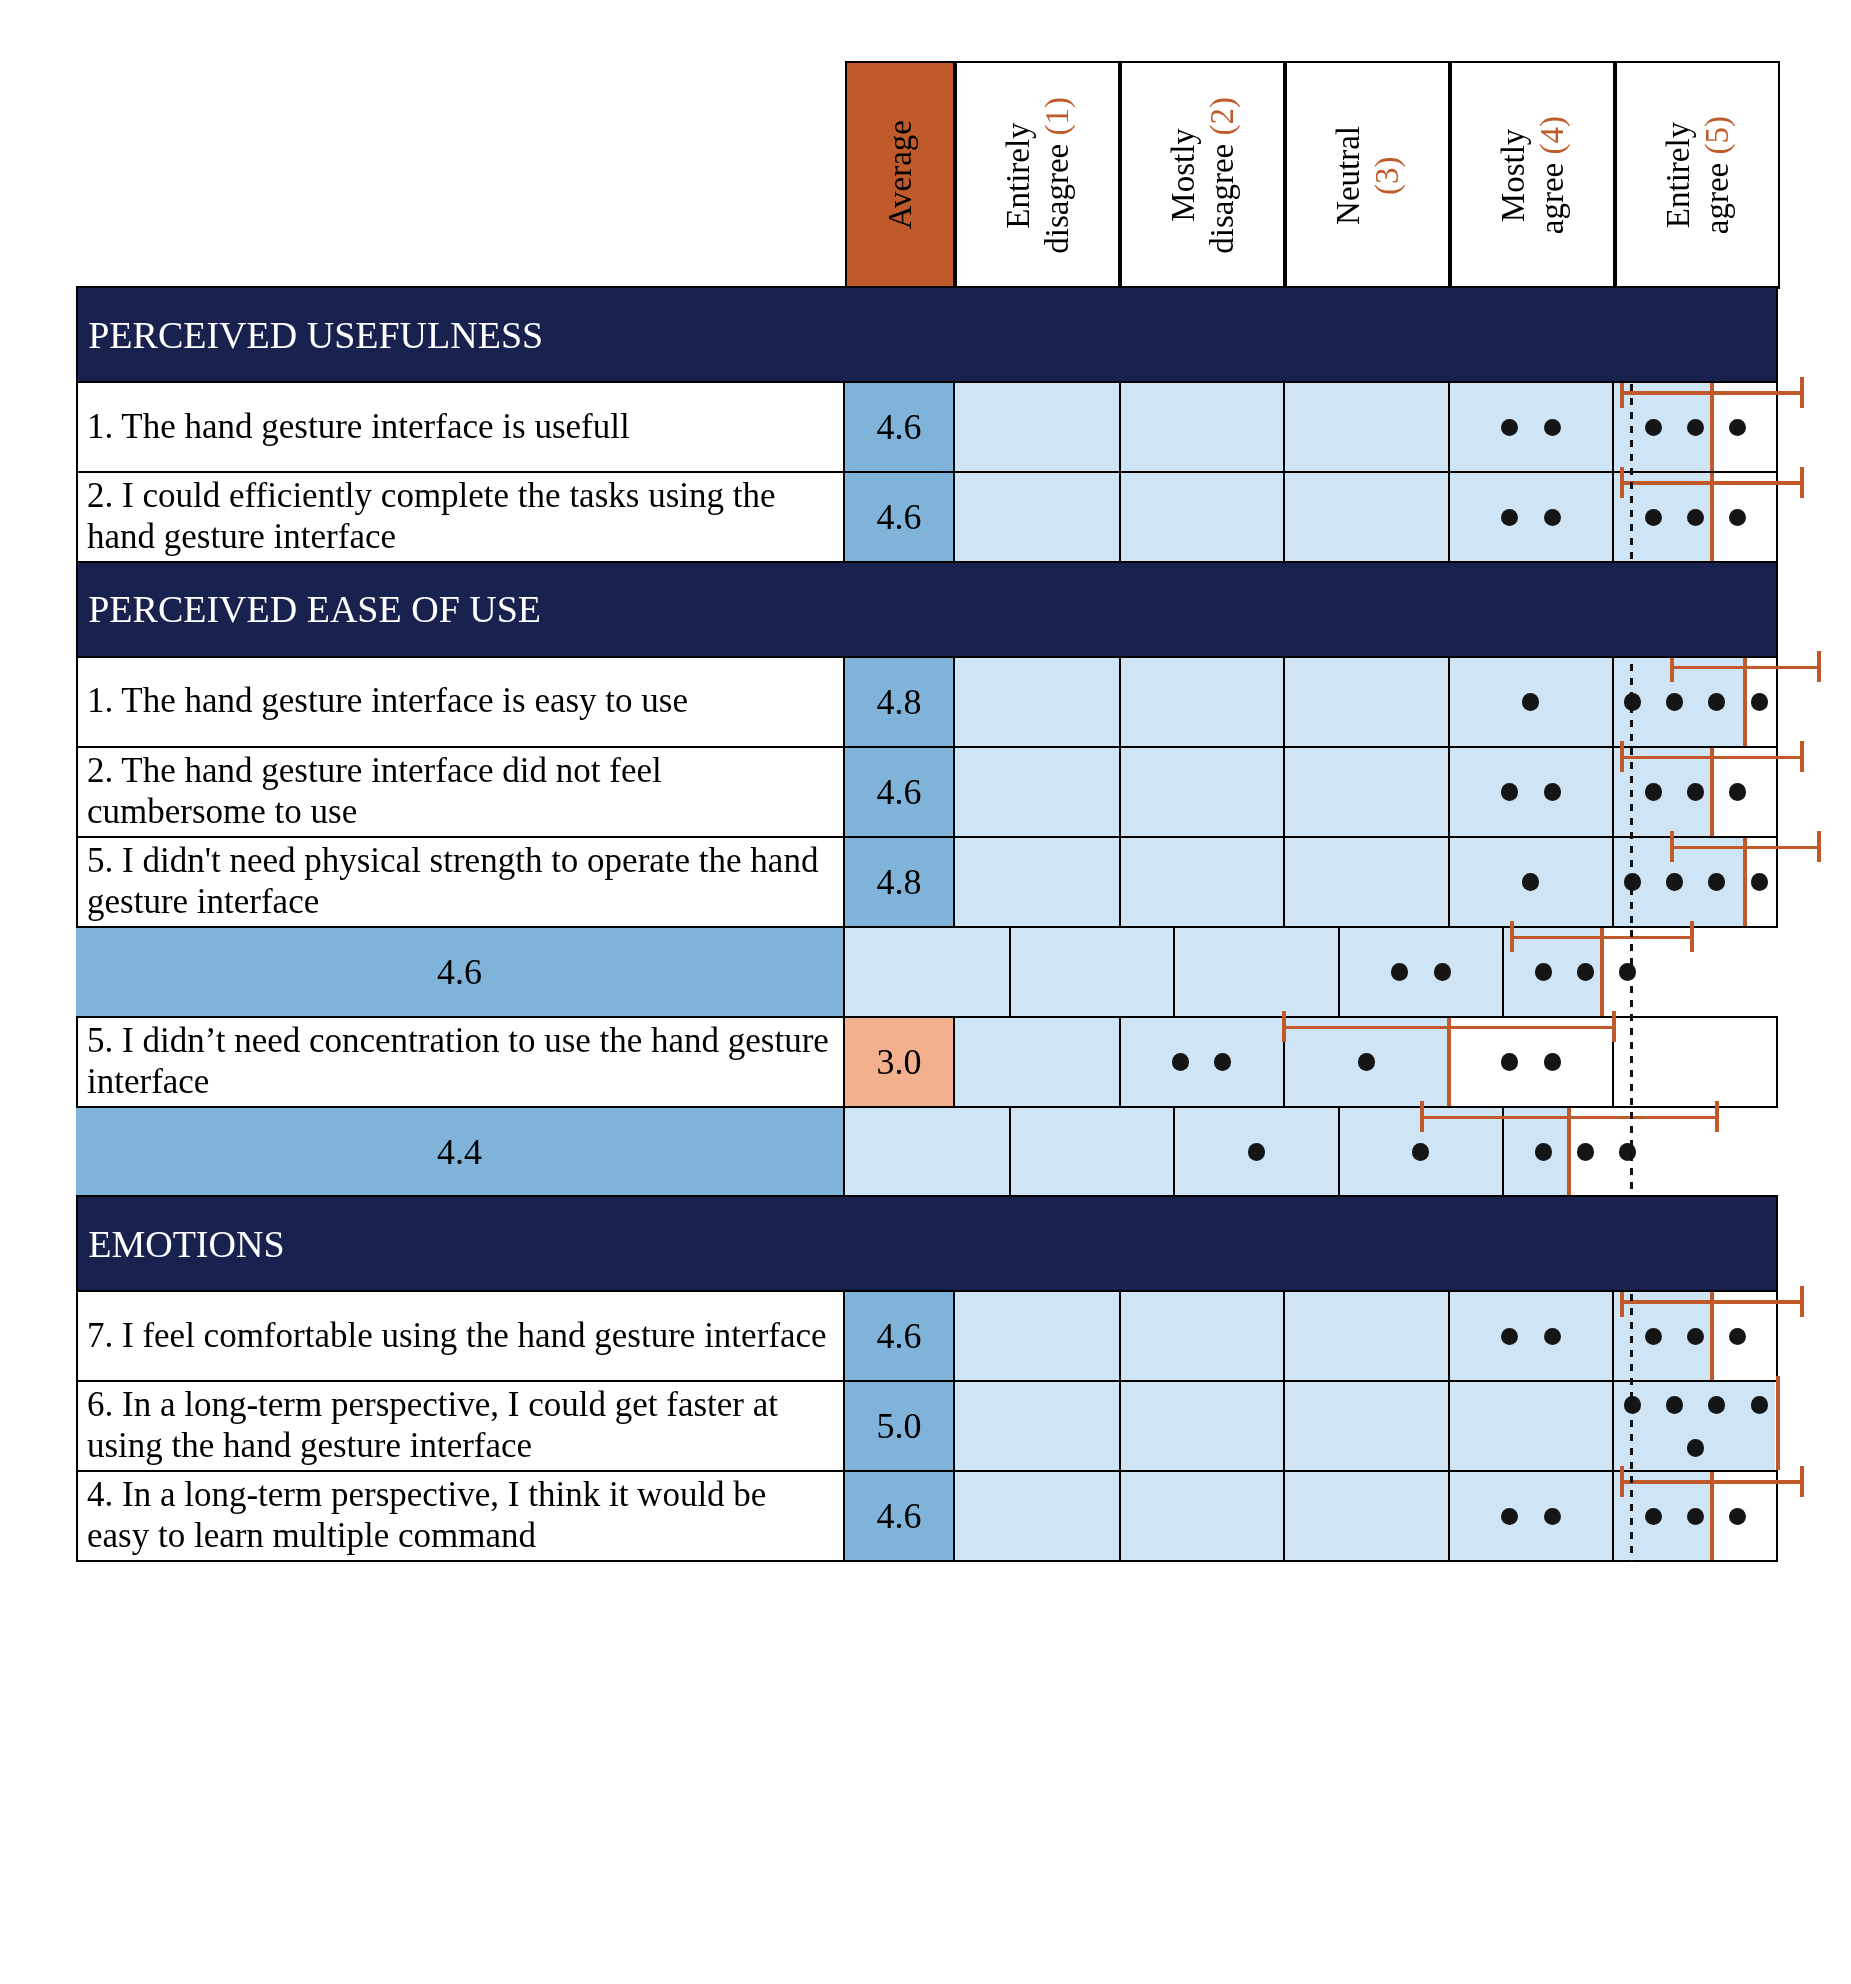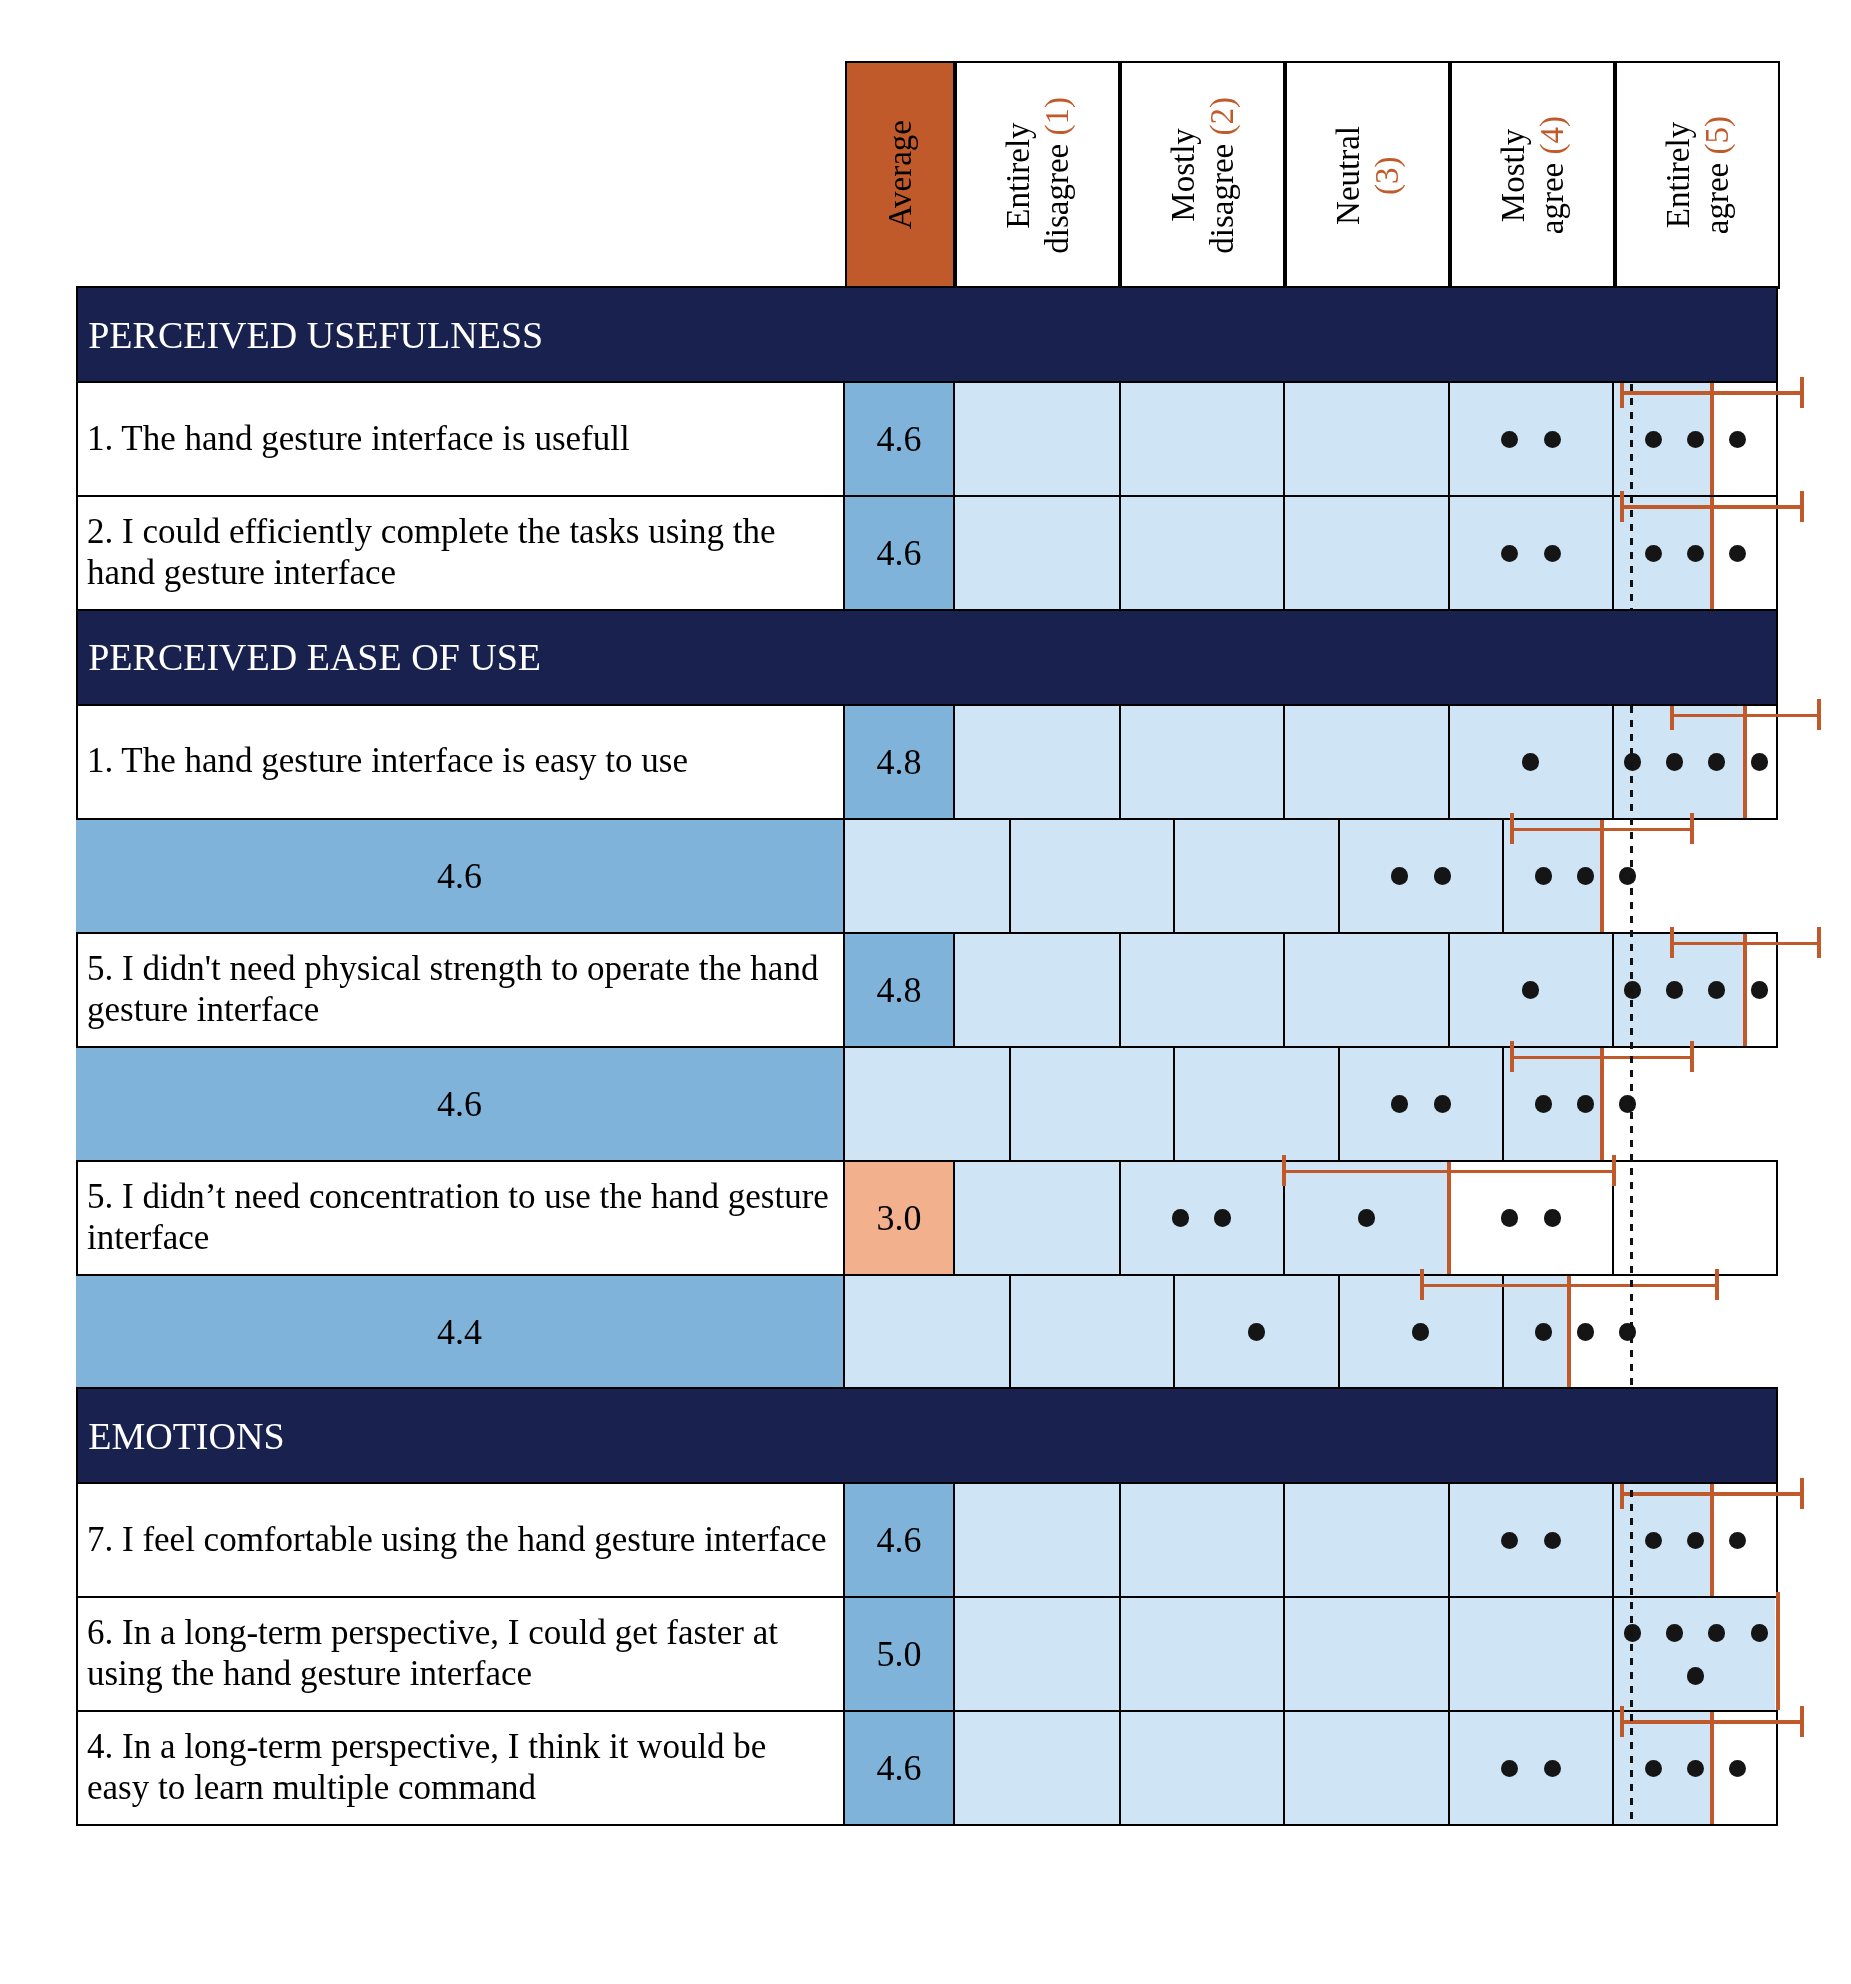--- a/index.html
+++ b/index.html
@@ -23,21 +23,21 @@
   .vtext .num{color:var(--orange,#C05A2B);}
   
   .band{
     box-sizing:border-box;border:2.6px solid #000;background:var(--navy,#19214E);
     color:#fff;height:97px;display:flex;align-items:center;padding-left:10.2px;
     font-size:38px;position:relative;z-index:6;margin-top:-2.6px;
   }
   
   .row{
     box-sizing:border-box;display:grid;grid-template-columns:769px 110px 823px;
-    height:114px;border-bottom:2.6px solid #000;
+    height:90px;border-bottom:2.6px solid #000;
   }
   .qcell{
     box-sizing:border-box;border-left:2.6px solid #000;border-right:2.6px solid #000;
     display:flex;align-items:center;padding:0 9px;font-size:35px;line-height:1.17;
     background:#fff;
   }
   .acell{
     box-sizing:border-box;border-right:2.6px solid #000;display:flex;align-items:center;
     justify-content:center;font-size:36px;background:var(--avg-blue,#7FB3D9);
   }
@@ -159,20 +159,21 @@
             <div class="dot" style="left: 711px; top: calc(50% - 8.6px);"></div>
             <div class="dot" style="left: 753px; top: calc(50% - 8.6px);"></div>
             <div class="dot" style="left: 796px; top: calc(50% - 8.6px);"></div>
             <div class="eb-h" style="left: 715px; width: 151px; top: 7.7px;"></div>
             <div class="eb-cap" style="left: 715px; top: -6.4px;"></div>
             <div class="eb-cap" style="left: 862px; top: -6.4px;"></div>
             <div class="eb-mean" style="left: 788px;"></div>
           </div>
         </div>
         <div class="row">
+          <div class="qcell">2. The hand gesture interface did not feel cumbersome to use</div>
           <div class="acell">4.6</div>
           <div class="lcell">
             <div class="fill" style="width: 757px;"></div>
             <div class="sep" style="left: 164px;"></div>
             <div class="sep" style="left: 328px;"></div>
             <div class="sep" style="left: 493px;"></div>
             <div class="sep" style="left: 657px;"></div>
             <div class="dot" style="left: 546px; top: calc(50% - 8.6px);"></div>
             <div class="dot" style="left: 589px; top: calc(50% - 8.6px);"></div>
             <div class="dot" style="left: 690px; top: calc(50% - 8.6px);"></div>

